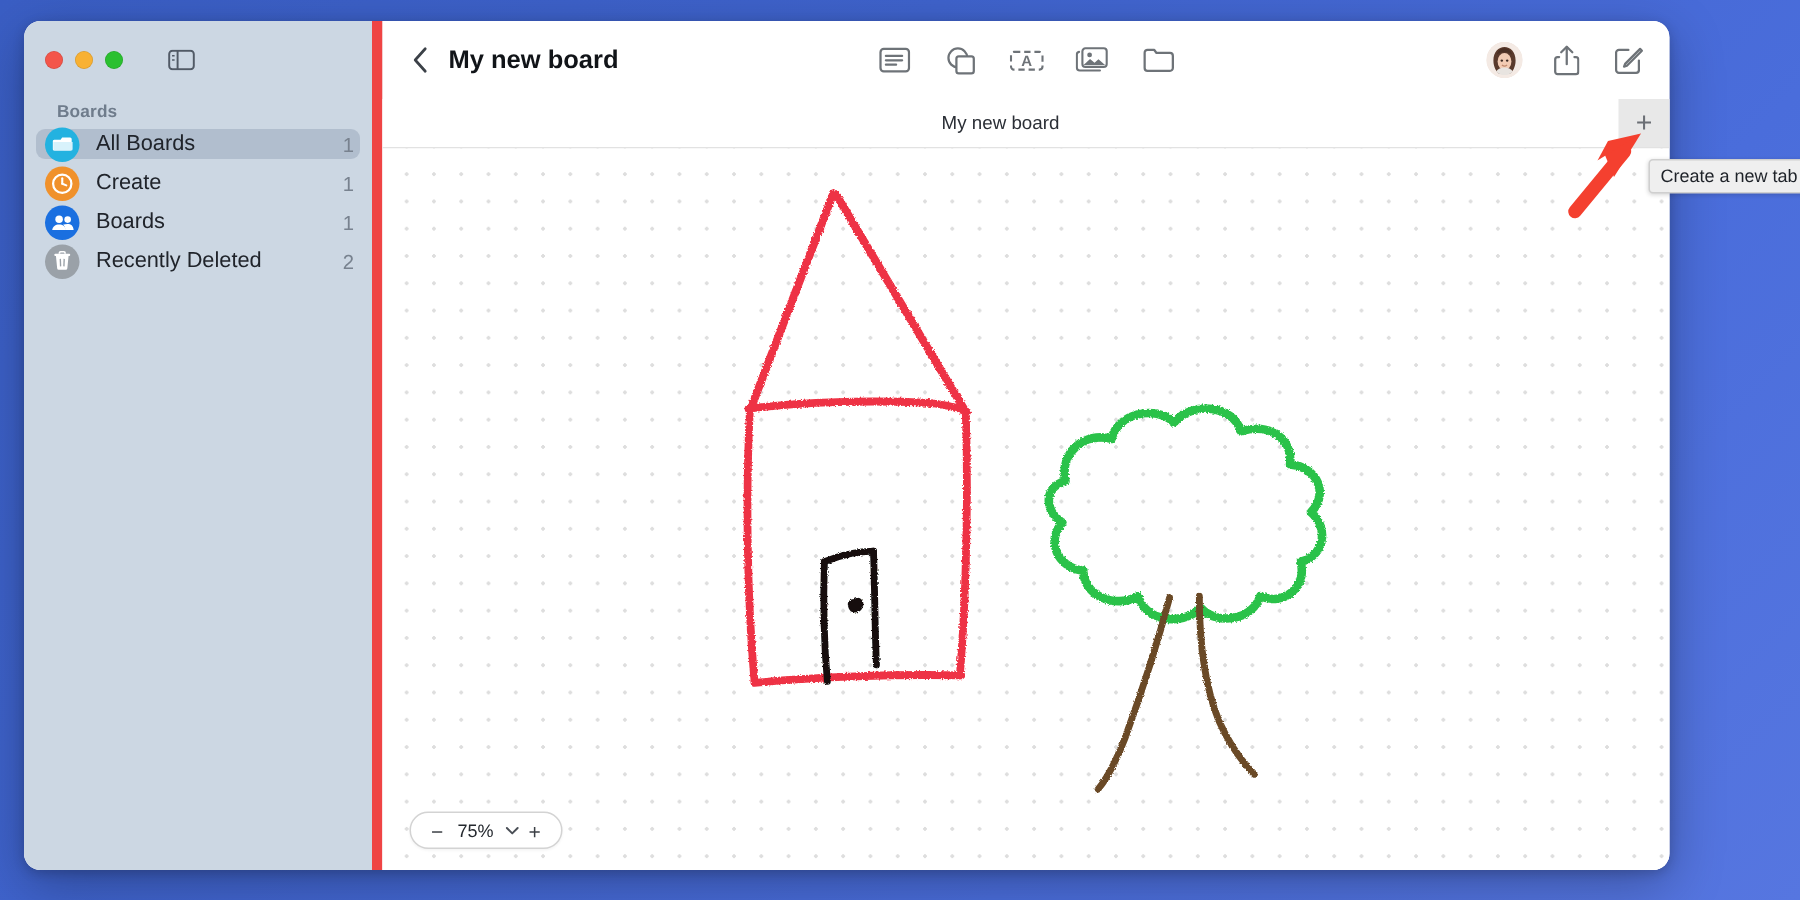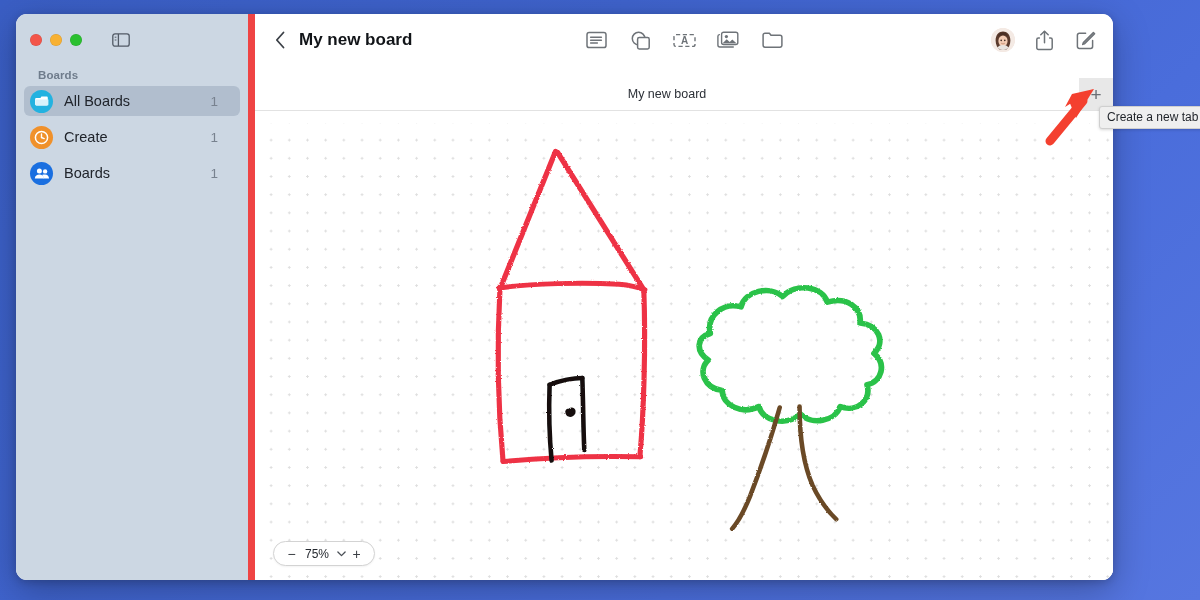--- a/index.html
+++ b/index.html
@@ -77,23 +77,23 @@
     padding: 0 0 0 22px;
     margin: 3px 0 5px 0;
     letter-spacing: 0.1px;
   }
 
   .nav-list { padding: 0 8px; }
 
   .nav-item {
     display: flex;
     align-items: center;
-    height: 30px;
+    height: 20px;
     border-radius: 6px;
-    padding: 0 22px 0 6px;
+    padding: 0 4px 0 6px;
     margin-bottom: 6px;
     cursor: default;
   }
   .nav-item.selected { background: rgba(130,148,168,0.36); }
 
   .nav-icon {
     width: 23px; height: 23px;
     border-radius: 50%;
     flex: 0 0 23px;
     display: flex; align-items: center; justify-content: center;
@@ -117,21 +117,20 @@
   }
 
   
   #main {
     flex: 1 1 auto;
     display: flex;
     flex-direction: column;
     background: #ffffff;
     position: relative;
     min-width: 0;
-    gap: 12px;
   }
 
   #toolbar {
     height: 52px;
     flex: 0 0 52px;
     display: flex;
     align-items: center;
     padding: 0 14px 0 14px;
     box-sizing: border-box;
     position: relative;
@@ -354,20 +353,33 @@
               <circle cx="11.1" cy="4.4" r="2.2" fill="#ffffff"></circle>
               <path d="M0.8 11.4 c0.3 -2.6 2.2 -3.8 4.6 -3.8 s4.3 1.2 4.6 3.8 z" fill="#ffffff"></path>
               <path d="M9.6 11.4 c-0.1 -1.9 -0.7 -2.9 -1.6 -3.5 c0.9 -0.4 2 -0.5 3.1 -0.5 c2.2 0 3.7 1.1 4 4 z" fill="#ffffff"></path>
             </svg>
           </span>
           <span class="nav-label">Boards</span>
           <span class="nav-count">1</span>
         </div>
 
 
+        <div class="nav-item">
+          <span class="nav-icon ic-deleted">
+            <svg width="13" height="14" viewBox="0 0 13 14">
+              <path d="M2.3 3.6 h8.4 l-0.8 8.2 a1.1 1.1 0 0 1 -1.1 1 H4.2 a1.1 1.1 0 0 1 -1.1 -1 z" fill="#ffffff"></path>
+              <rect x="1.2" y="2.2" width="10.6" height="1.5" rx="0.7" fill="#ffffff"></rect>
+              <path d="M4.6 2.2 v-0.6 a0.8 0.8 0 0 1 0.8 -0.8 h2.2 a0.8 0.8 0 0 1 0.8 0.8 v0.6" fill="none" stroke="#ffffff" stroke-width="1.1"></path>
+              <line x1="5.2" y1="5.6" x2="5.4" y2="10.6" stroke="#9aa1a8" stroke-width="0.9"></line>
+              <line x1="7.8" y1="5.6" x2="7.6" y2="10.6" stroke="#9aa1a8" stroke-width="0.9"></line>
+            </svg>
+          </span>
+          <span class="nav-label">Recently Deleted</span>
+          <span class="nav-count">2</span>
+        </div>
 
       </div>
     </div>
 
     <div id="main">
 
       <div id="toolbar">
 
         <div id="back-button">
           <svg width="11" height="18" viewBox="0 0 11 18">

